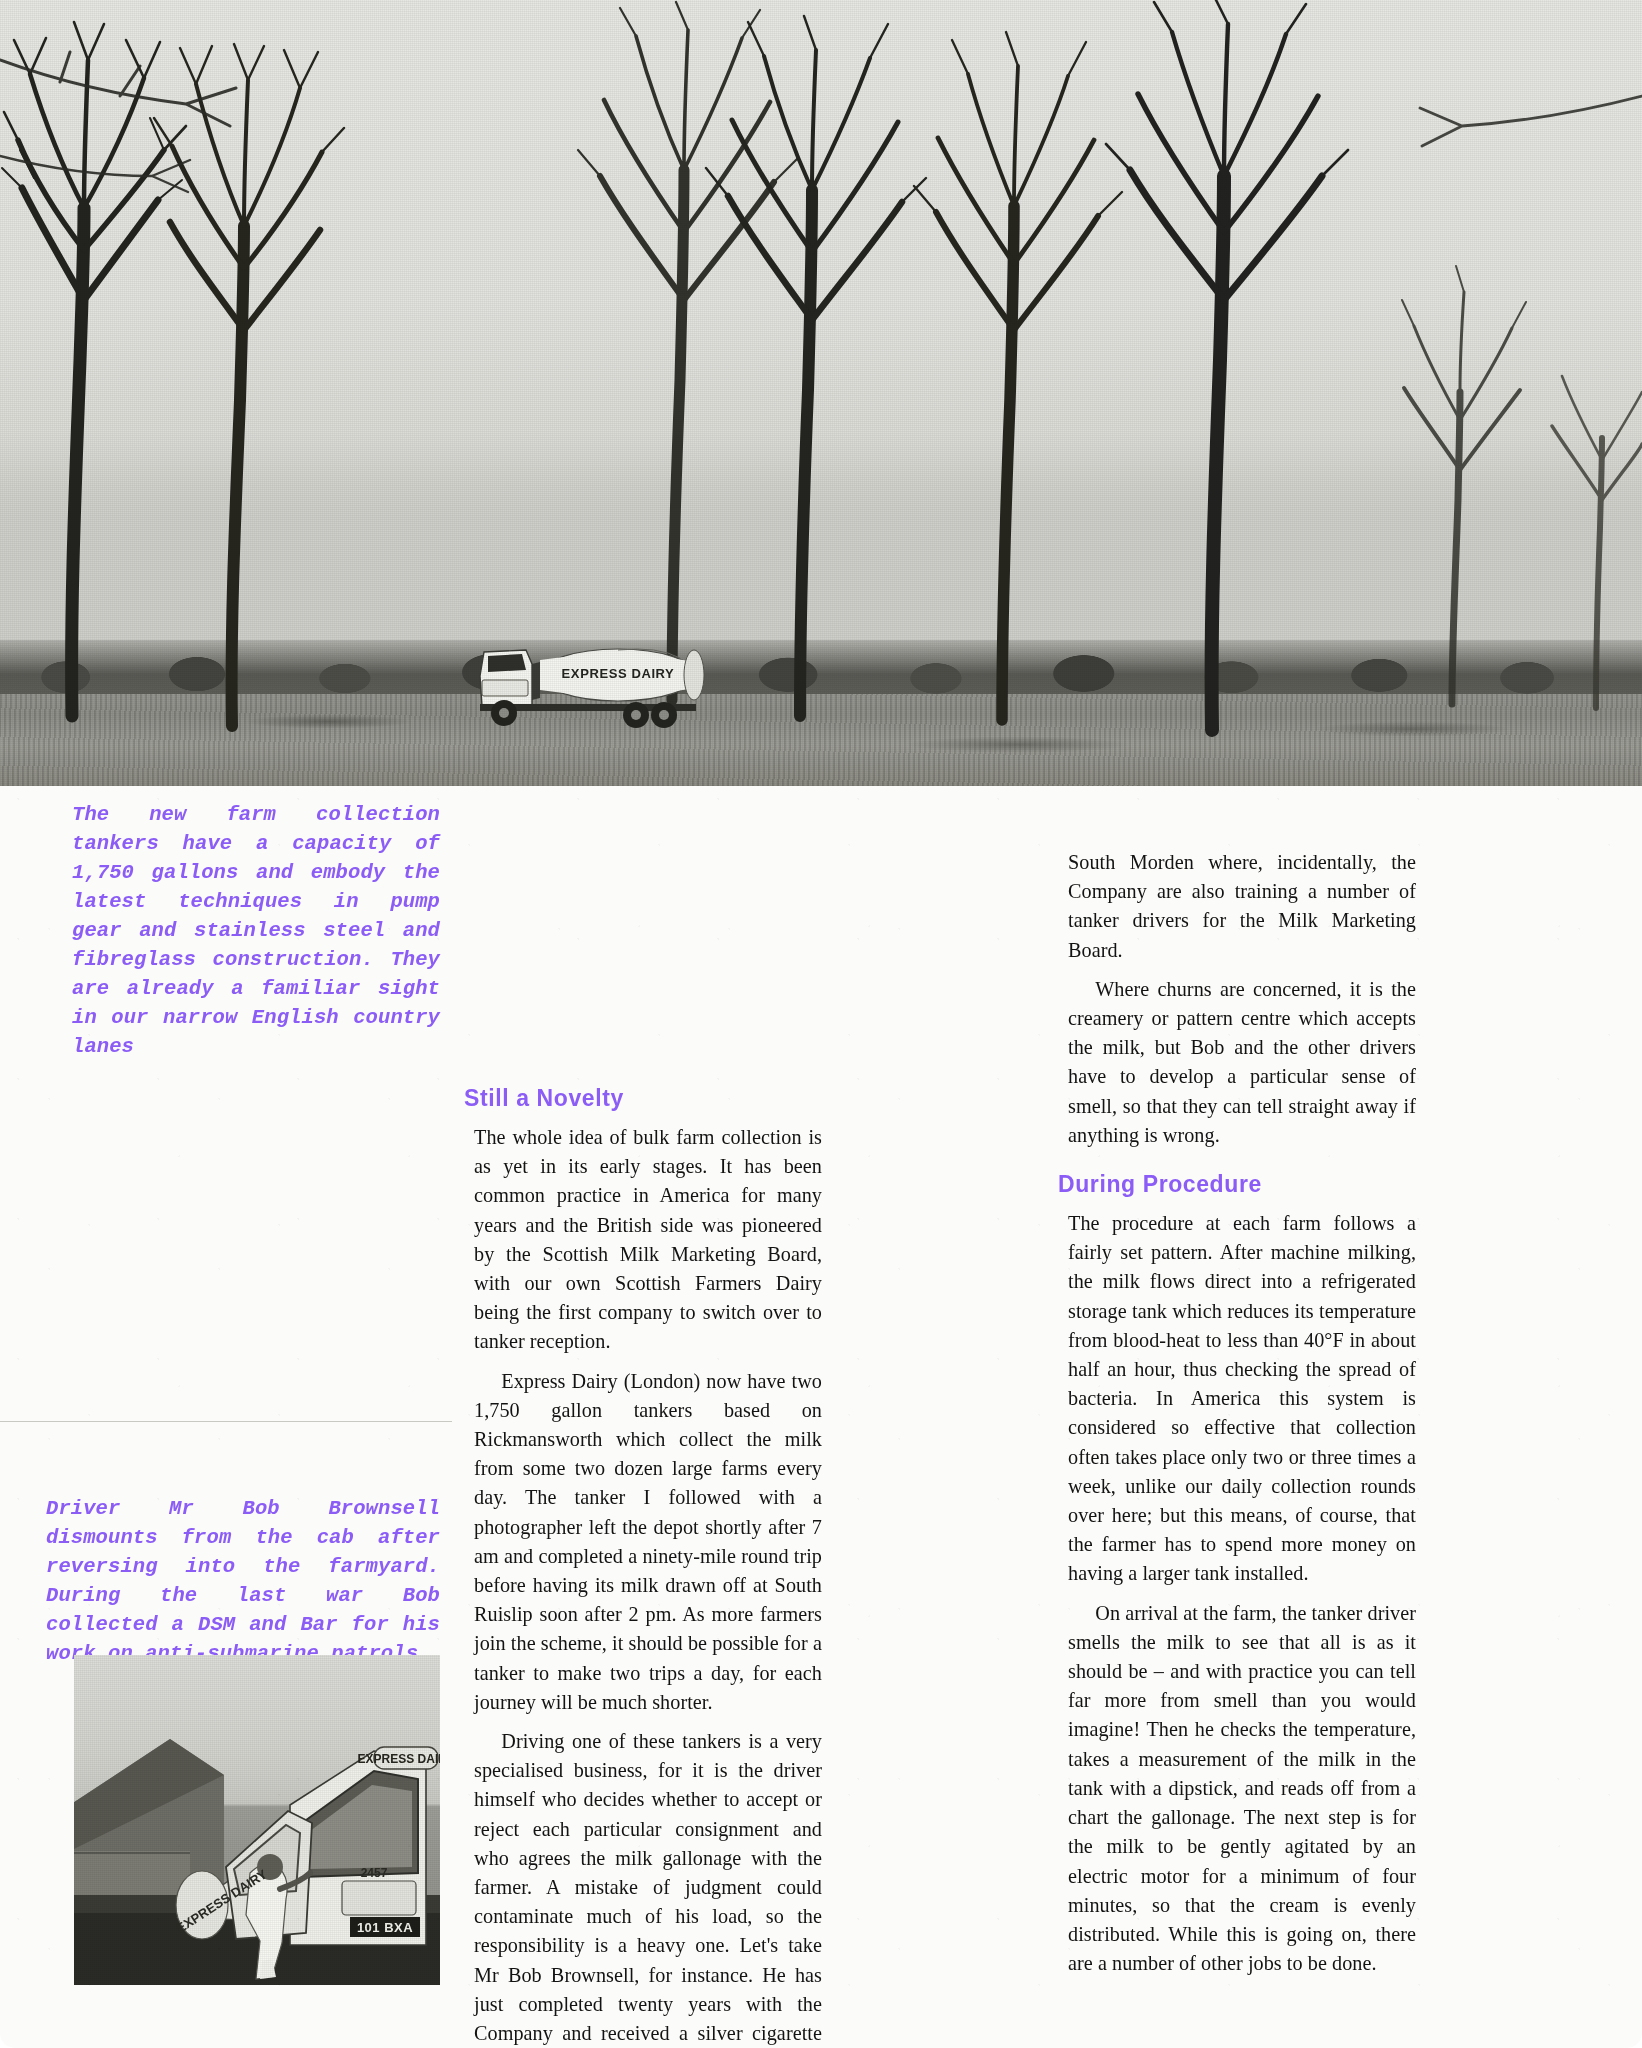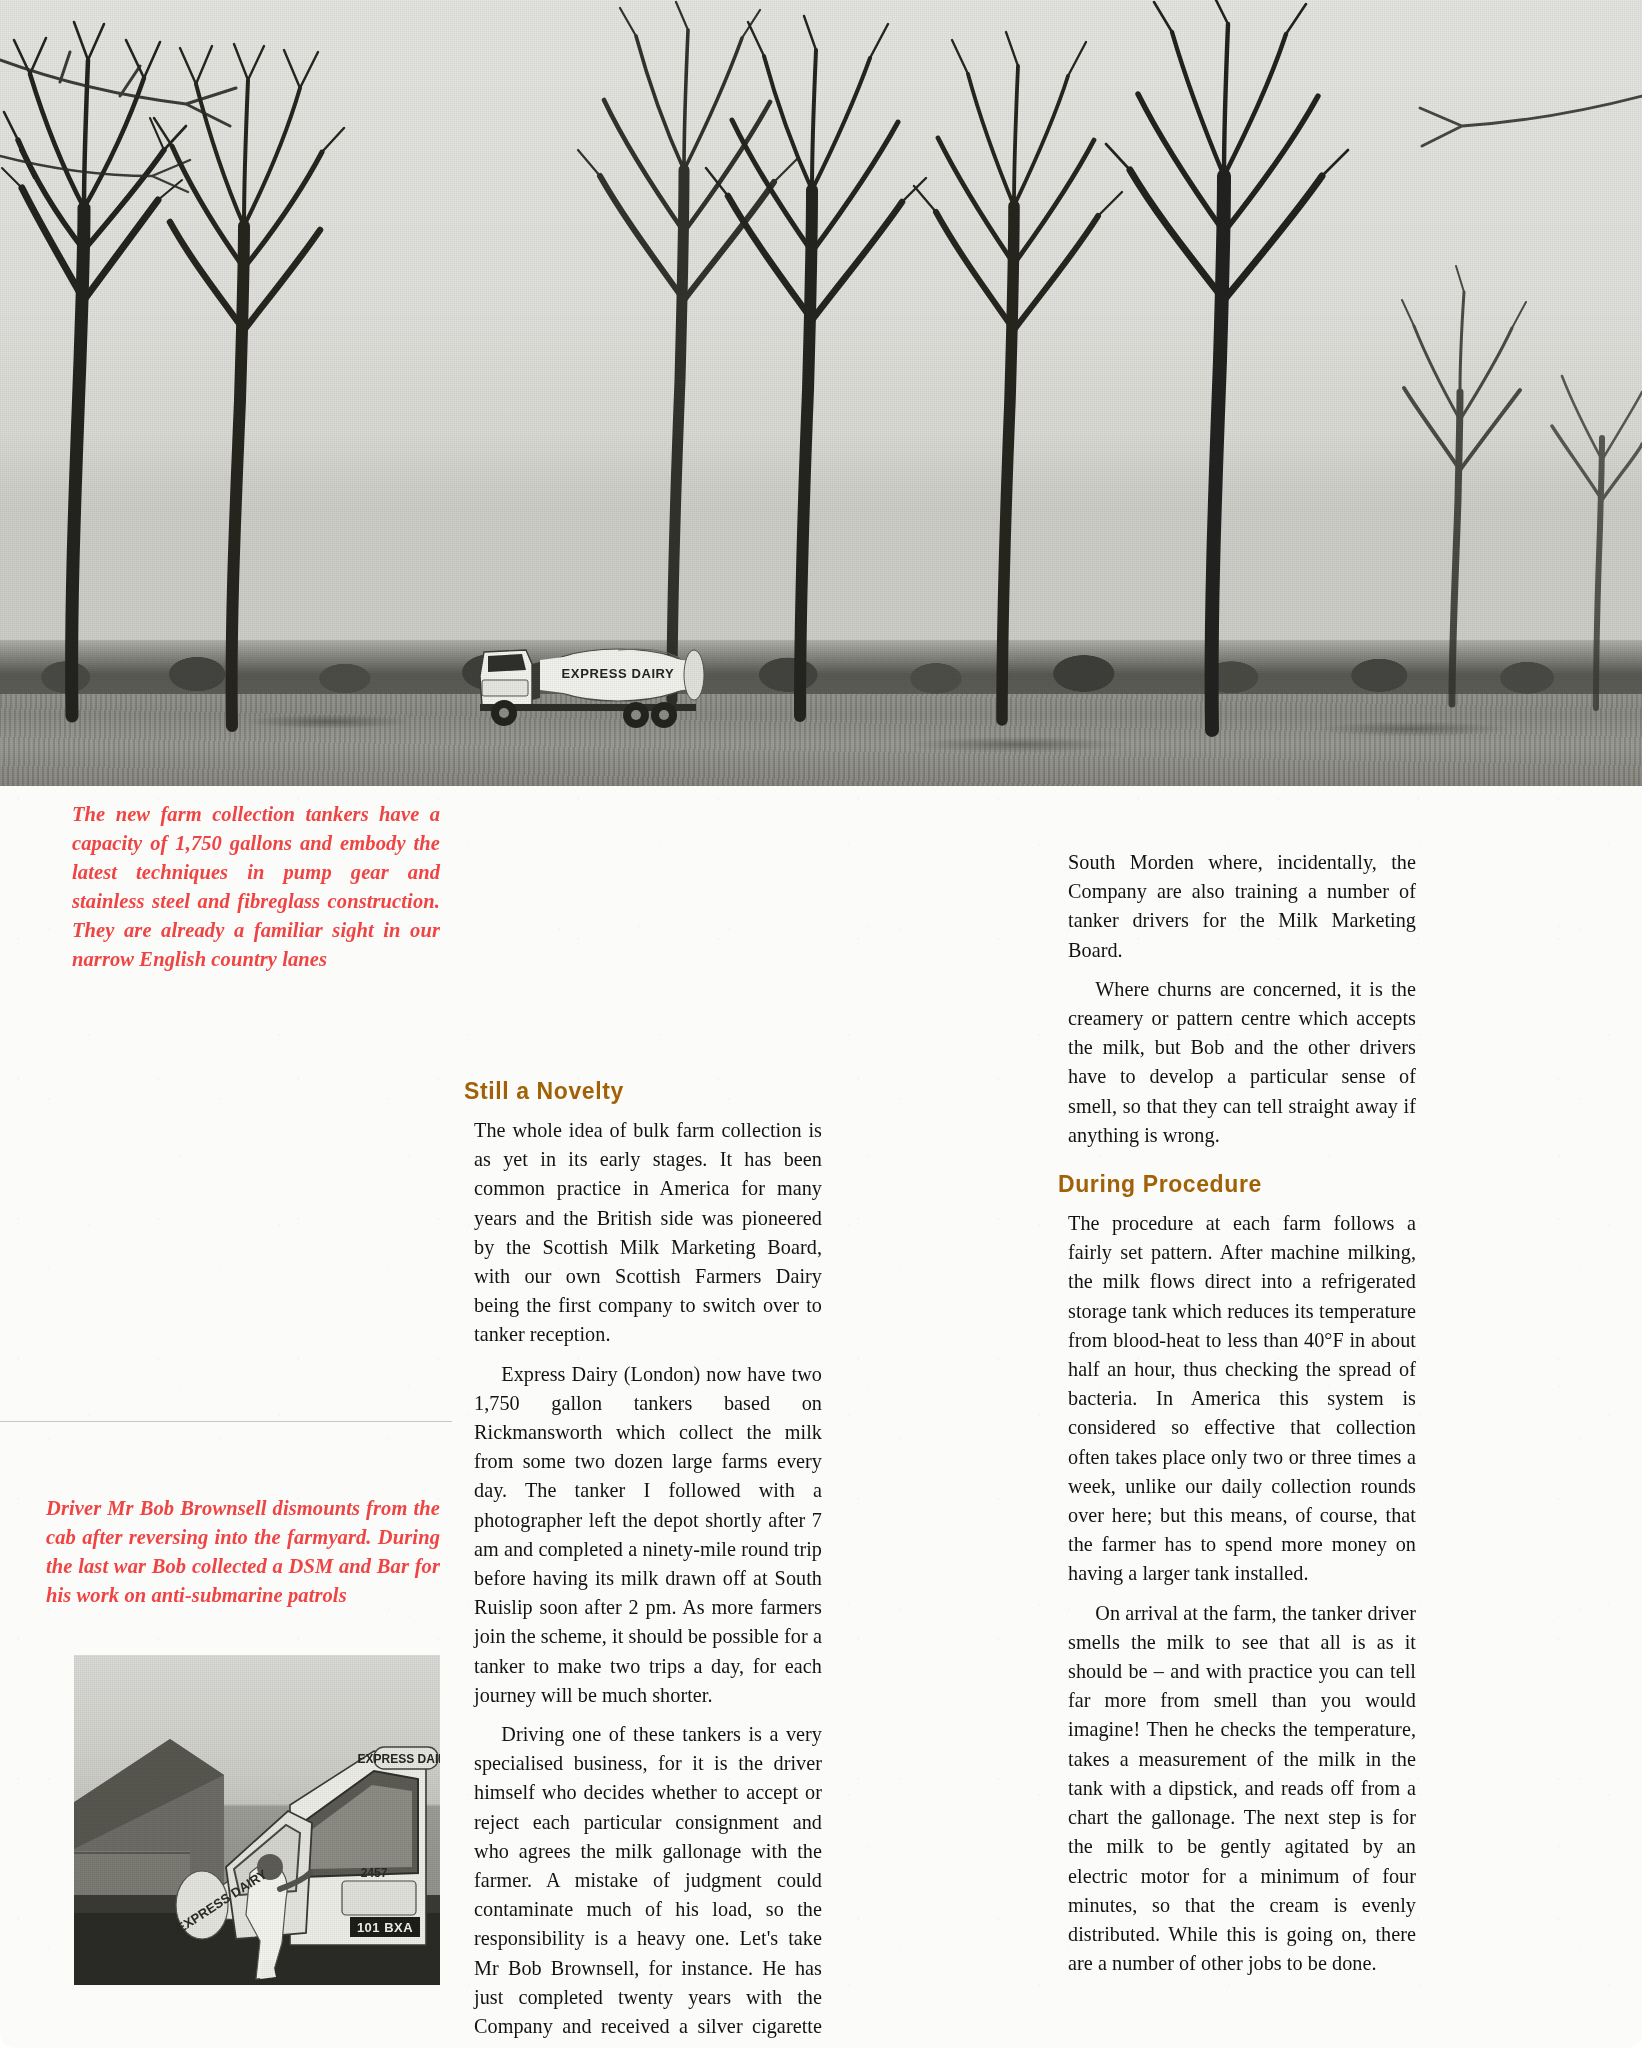--- a/index.html
+++ b/index.html
@@ -67,24 +67,24 @@
 
   
   .trees{position:absolute;inset:0;}
 
   
   .tanker{position:absolute;left:468px;top:620px;width:250px;height:112px;}
 
   
   .caption{
     position:absolute;
-    font-family:Liberation Serif, serif;
+    font-family:Liberation Mono, monospace;
     font-style:italic;font-weight:700;
     font-size:20.5px;line-height:29px;
-    text-align:justify;color:#ef4444;
+    text-align:justify;color:#8b5cf6;
     letter-spacing:.1px;
   }
   #cap-hero{left:72px;top:800px;width:368px;}
   #cap-yard{left:46px;top:1494px;width:394px;}
 
   .rule{
     position:absolute;height:1px;background:#c9c9c4;
   }
   #rule-left{left:0;top:1421px;width:452px;}
 
@@ -106,23 +106,23 @@
   #col-mid{left:464px;top:1065px;width:368px;}
   #col-right2{left:1058px;top:838px;width:368px;}
 
   .col p{margin:10px;text-indent:1.35em;}
   .col p.first{text-indent:0;}
   .col h2{
     font-family:"Liberation Sans", sans-serif;
     font-weight:700;
     font-size:23px;
     line-height:30px;
-    margin:11px 0 5px 0;
+    margin:18px 0 5px 0;
     letter-spacing:.6px;
-    color:#a16207;
+    color:#8b5cf6;
     text-align:left;
   }
   .col h2.spaced{margin-top:19px;}
   .col i{font-style:italic;}
 
   
   .speckle{
     position:absolute;left:0;top:786px;right:0;bottom:0;pointer-events:none;
     background-image:
       radial-gradient(circle at 13% 9%, rgba(0,0,0,.05) 0 1px, rgba(0,0,0,0) 1px),

